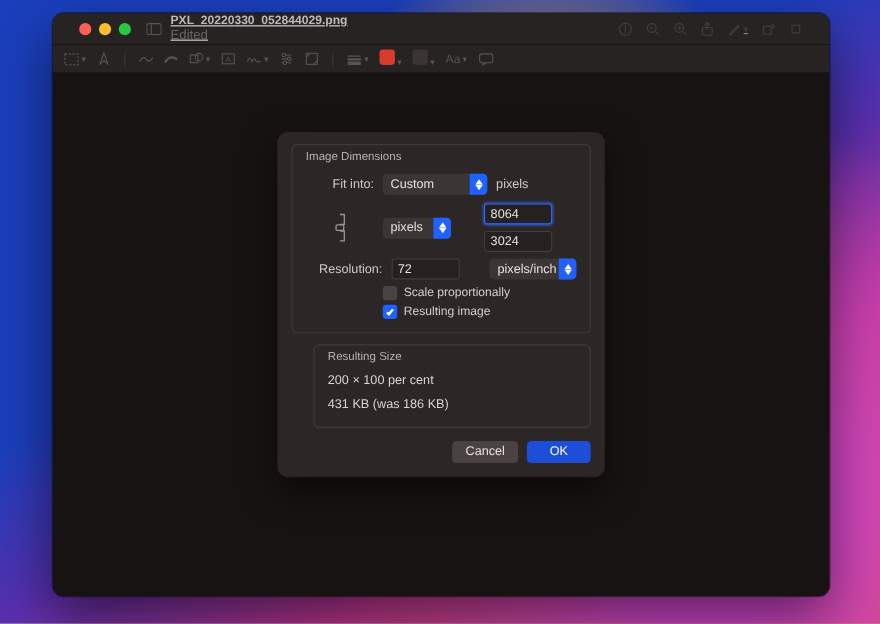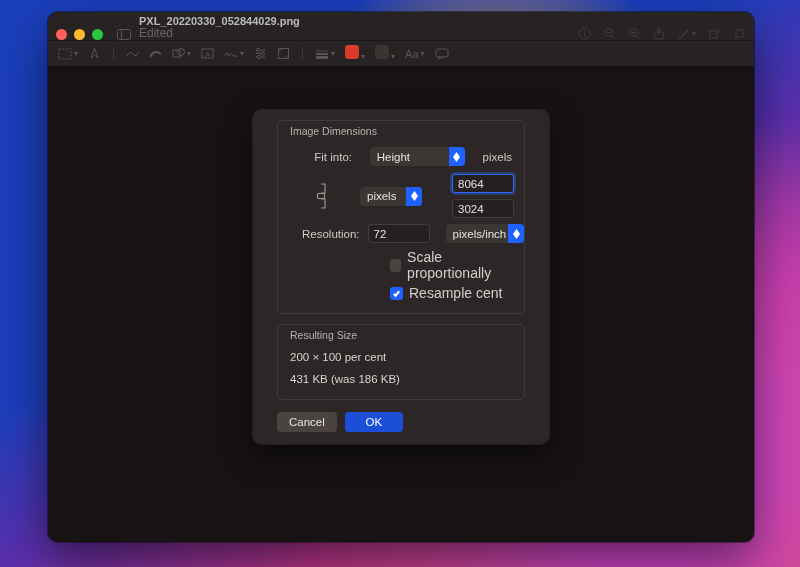--- a/index.html
+++ b/index.html
@@ -21,24 +21,25 @@
     .window {
       position: absolute; left: 48px; top: 12px;
       width: 706px; height: 530px;
       background: #1e1a19;
       border-radius: 10px;
       box-shadow: 0 20px 50px rgba(0,0,0,.55), 0 0 0 1px rgba(0,0,0,.4);
       overflow: hidden;
     }
     
     .titlebar {
-      display: flex; align-items: flex-end;
-      height: 28px; padding: 0 8px;
+      display: flex; align-items: center;
+      height: 28px; padding: 0 24px;
       background: #272322;
       gap: 8px;
+      text-decoration: underline;
     }
     .traffic { display: flex; gap: 7px; align-items: center; margin-right: 6px;}
     .traffic span { width: 11px; height: 11px; border-radius: 50%; display:inline-block; }
     .t-red{background:#ff5f57;} .t-yel{background:#febc2e;} .t-grn{background:#28c840;}
     .tb-icon { color:#555; display:flex; align-items:center; justify-content:center;}
     .titletext { line-height:1.1; }
     .titletext .fn{ color:#bbb; font-size:11px; font-weight:600;}
     .titletext .ed{ color:#6a6664; font-size:12px;}
     .tb-spacer{flex:1;}
     .tb-cluster{display:flex; gap:12px; align-items:center; color:#4e4947;}
@@ -58,37 +59,37 @@
     .tb2-sep{width:1px; height:14px; background:#3a3533; margin:0 2px;}
     .swatch{width:14px;height:14px;border-radius:3px;background:#d83b2a;display:inline-block;position:relative;}
     .swatch.blank{background:#3a3533;}
     .chev-down{font-size:8px; color:#5a5553; margin-left:2px;}
     
     .content{ position:absolute; inset:54px 0 0 0; background:#171312;}
     
     .dialog{
       position:absolute; left:50%; top:50%;
       transform:translate(-50%,-50%);
-      width:296px; padding:10px 24px 12px;
+      width:296px; padding:10px 12px 12px;
       background:#2c2726;
       border-radius:9px;
       box-shadow: 0 0 0 1px rgba(120,110,105,0.22), 0 12px 30px rgba(0,0,0,.6);
     }
     .groupbox{
       border:1px solid rgba(140,130,125,0.22);
       border-radius:5px;
       padding:10px 12px 12px;
       position:relative;
     }
-    .groupbox + .groupbox{margin-top:10px;}
+    .groupbox + .groupbox{margin-top:10px;margin-left:20px;}
     .grouplabel{
       position:relative; top:-6px; margin-bottom:4px;
       font-size:10.5px; color:#b8b3b1;
     }
-    .row{display:flex; align-items:center; gap:8px; margin:4px 0;justify-content:space-between;}
+    .row{display:flex; align-items:center; gap:8px; margin:4px 0;}
     .lbl{width:62px; text-align:right; color:#cfc9c7; font-size:11.5px;}
     .select{
       display:flex; align-items:center;
       height:19px;
       background:#3b3533; border-radius:4px;
       position:relative;
       color:#e6e1df; font-size:11.5px; padding:0 18px 0 7px;
     }
     .select.wide{width:95px;}
     .select.unit{width:86px;}
@@ -104,30 +105,30 @@
       height:19px; width:62px;
       background:#252120;
       border:1px solid #423c3a;
       border-radius:3px;
       color:#e6e1df; font-size:11.5px;
       padding:0 5px;
       outline:none;
     }
     .input.focus{ border-color:#2f6bff; box-shadow:0 0 0 2px rgba(47,107,255,.35);}
     .link-icon{color:#9c9693; font-size:13px;}
-    .chk{display:flex; align-items:center; gap:6px; color:#d4cfcd; font-size:14px;margin-left:30px;}
+    .chk{display:flex; align-items:flex-start; gap:6px; color:#d4cfcd; font-size:11px;}
     .chkbox{
       width:13px;height:13px;border-radius:3px;
       display:inline-flex;align-items:center;justify-content:center;
     }
     .chkbox.unchecked{background:#4a4341;}
     .chkbox.checked{background:#1f62ff;}
     .chkbox.checked svg{width:9px;height:9px;stroke:#fff;stroke-width:2.4;fill:none;}
     .result-text{color:#d9d4d2; font-size:11.5px; margin:4px 0 10px 0;}
-    .btnrow{display:flex; gap:8px; margin-top:12px;}
+    .btnrow{display:flex; justify-content:flex-end; gap:8px; margin-top:12px;}
     .btn{
       height:20px; min-width:58px; padding:0 12px;
       border-radius:4px; font-size:11.5px;
       display:flex;align-items:center;justify-content:center;
       border:none; cursor:pointer;
     }
     .btn.secondary{background:#4a4341;color:#e7e2e0;}
     .btn.primary{background:#1d4ed8;color:#fff;}
     .suffix{color:#cfc9c7; font-size:11.5px;}
     .dimgrid{display:grid; grid-template-columns:62px 62px 14px 88px; gap:6px 8px; align-items:center;}
@@ -291,21 +292,21 @@
 
   <div class="content"></div>
 
   <div class="dialog">
     <div class="groupbox">
       <div class="grouplabel">Image Dimensions</div>
 
       <div class="row">
         <span class="lbl">Fit into:</span>
         <div class="select wide">
-          <span>Height</span>
+          <span>Custom</span>
           <span class="arrows">
               <svg viewBox="0 0 7 5">
                 <polygon points="3.5,0 7,5 0,5"></polygon>
               </svg>
               <svg viewBox="0 0 7 5">
                 <polygon points="0,0 7,0 3.5,5"></polygon>
               </svg>
             </span>
         </div>
         <span class="suffix">pixels</span>
@@ -363,21 +364,21 @@
         <label class="chk">
           <span class="chkbox unchecked"></span>
           <span>Scale proportionally</span>
         </label>
         <label class="chk" style="margin-top:4px;">
           <span class="chkbox checked">
               <svg viewBox="0 0 10 10">
                 <polyline points="2,5.5 4,7.5 8,2.5"></polyline>
               </svg>
             </span>
-          <span>Resample cent</span>
+          <span>Resulting image</span>
         </label>
       </div>
     </div>
 
     <div class="groupbox">
       <div class="grouplabel">Resulting Size</div>
       <div class="result-text">200 × 100 per cent</div>
       <div class="result-text" style="margin-bottom:2px;">431 KB (was 186 KB)</div>
     </div>
 

